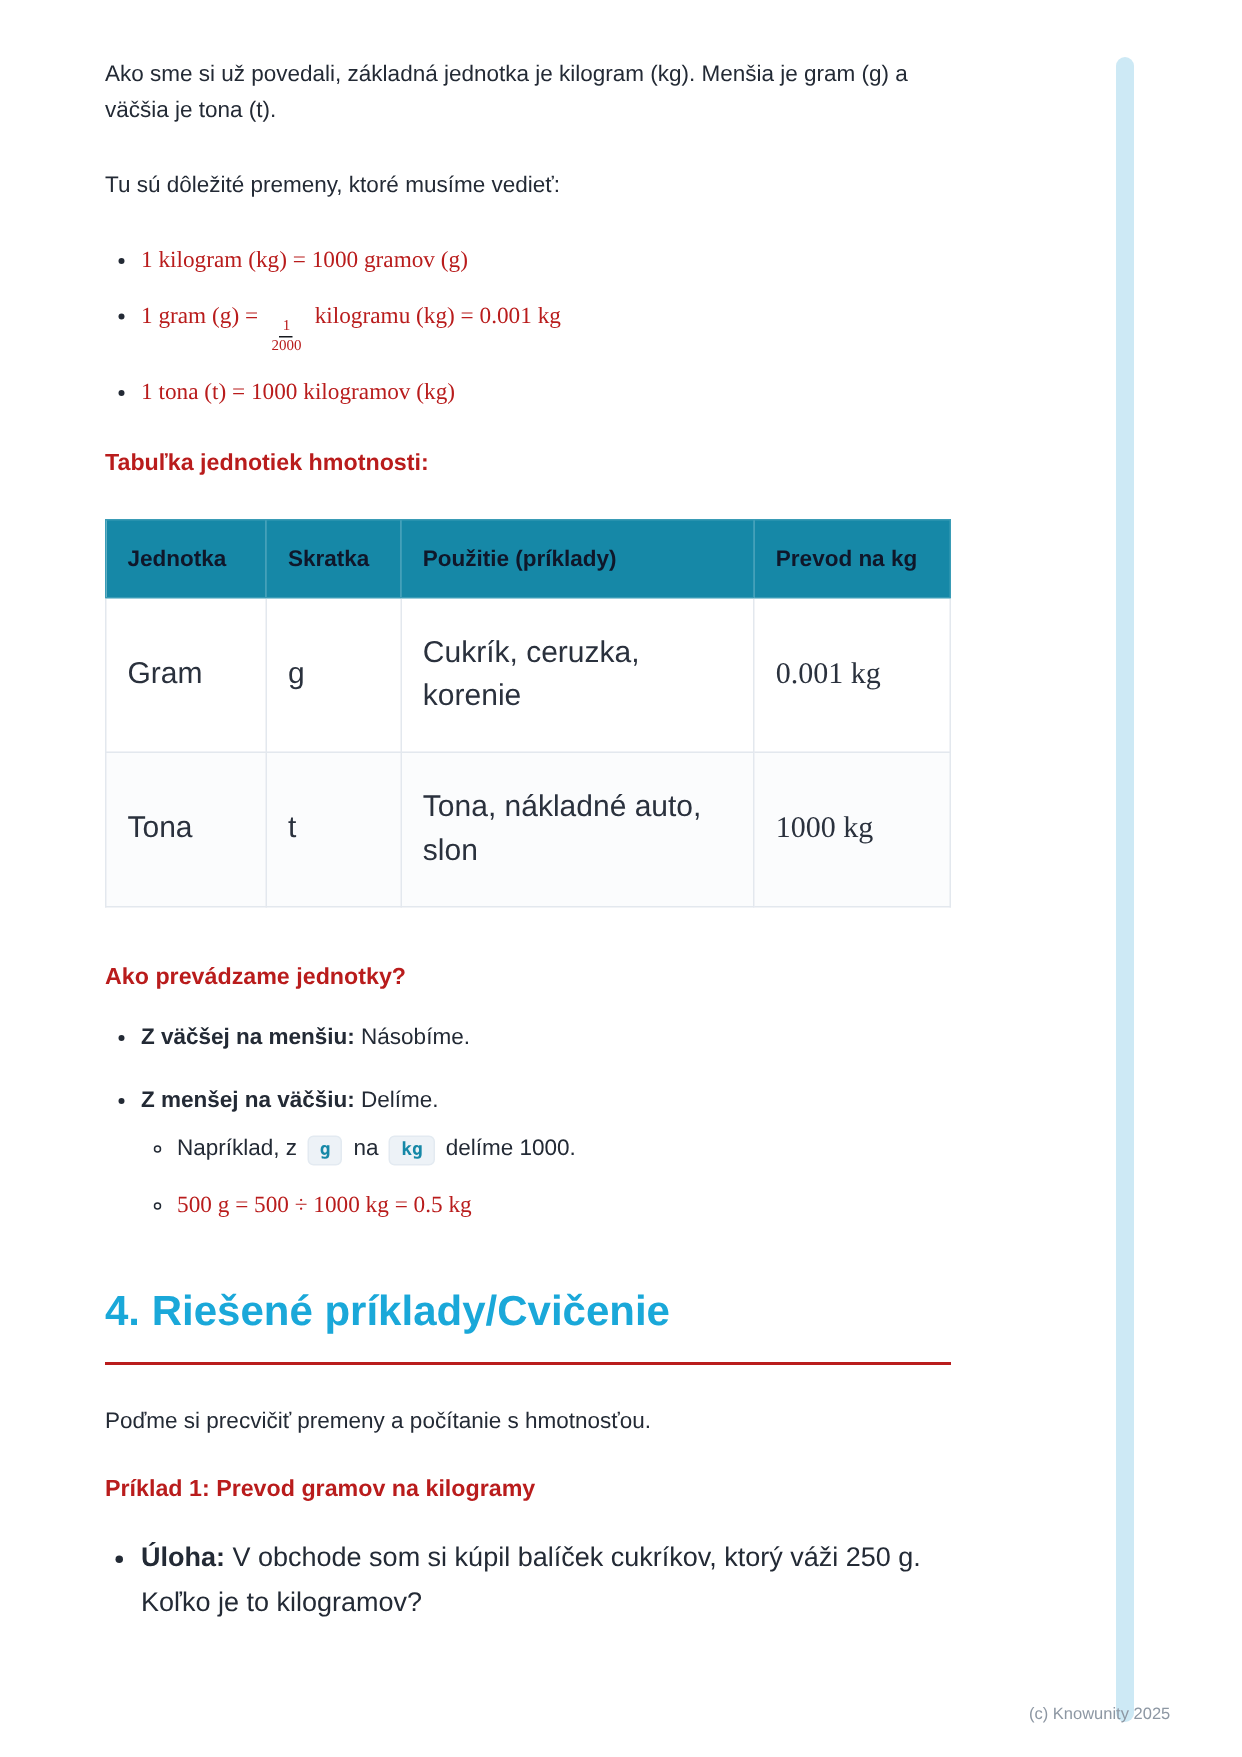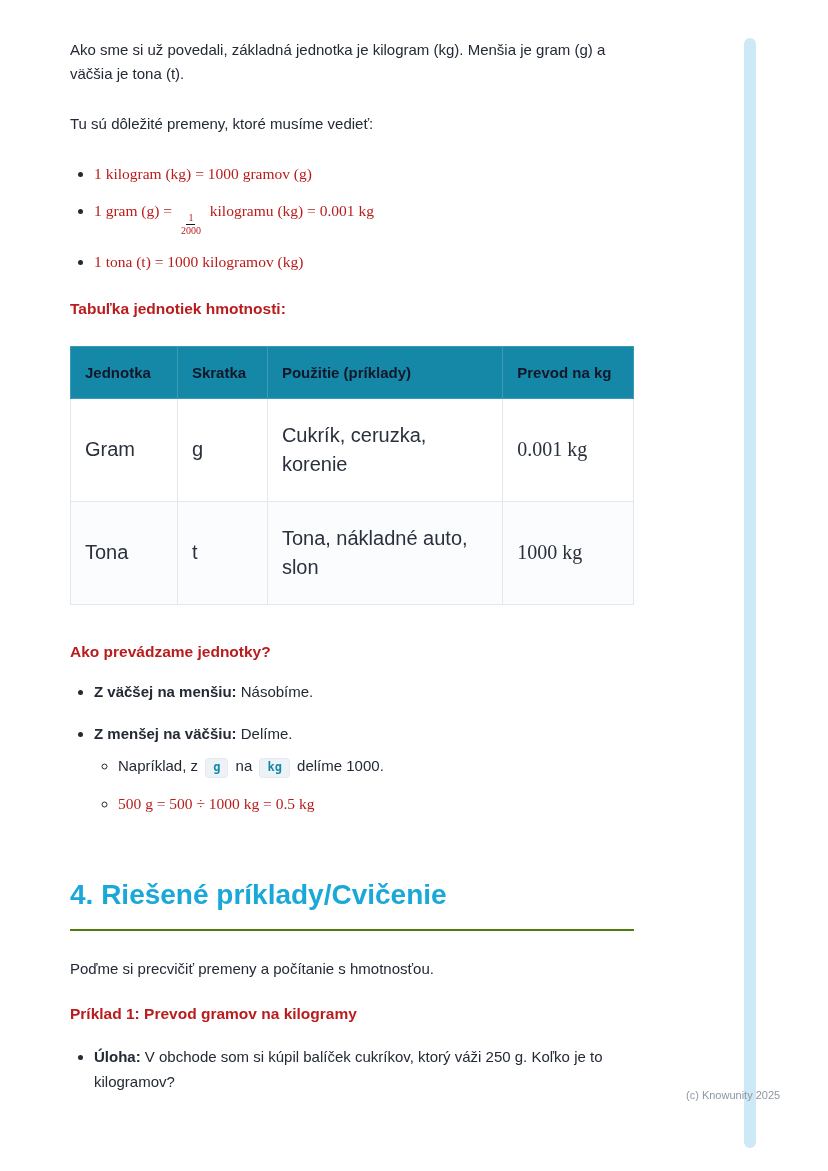--- a/index.html
+++ b/index.html
@@ -45,37 +45,37 @@
   ul.sub li { margin-bottom:14px; font-size:15px; line-height:1.6; }
 
   .badge {
     display:inline-block; background:#edf2f7; border:1px solid #e3eaf1; border-radius:4px;
     padding:1px 7px 2px 7px; margin:0 3px;
     font-family:"DejaVu Sans Mono", monospace; font-size:12px; font-weight:bold;
     color:#1688a7; line-height:1.3;
   }
 
   .section-heading {
-    margin-top:62px;
+    margin-top:42px;
     font-size:28px; font-weight:bold; color:#1aa8d9;
-    padding-bottom:18px; border-bottom:2px solid #4d7c0f;
+    padding-bottom:18px; border-bottom:2px solid #b91c1c;
   }
   .practice-intro { margin-top:26px; margin-bottom:24px; }
   .example-heading { margin-bottom:22px; }
 
   ul.task-list { list-style:disc; margin:0 0 0 24px; }
-  ul.task-list li { font-size:15px; line-height:1.65; }
+  ul.task-list li { font-size:18px; line-height:1.65; }
   ul.task-list strong { font-weight:bold; }
 
   .scrollbar {
     position:absolute; left:744px; top:38px; width:12px; height:1110px;
     background:#cde9f5; border-radius:6px;
   }
   .footer-credit {
-    position:absolute; left:686px; top:1089px; width:120px;
+    position:absolute; left:686px; top:1137px; width:120px;
     font-size:11px; color:#8d97a3; white-space:nowrap; z-index:2;
   }
 </style>
 </head>
 <body>
 
 <div class="content">
 
   <p class="para">Ako sme si už povedali, základná jednotka je kilogram (kg). Menšia je gram (g) a väčšia je tona (t).</p>
 

